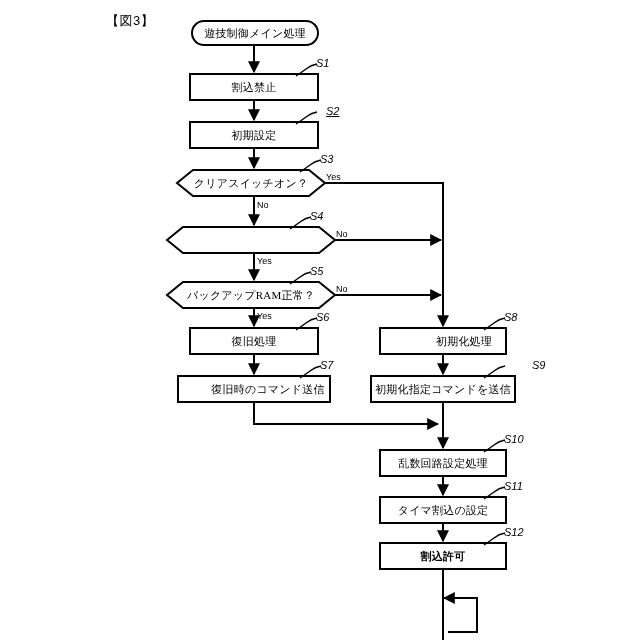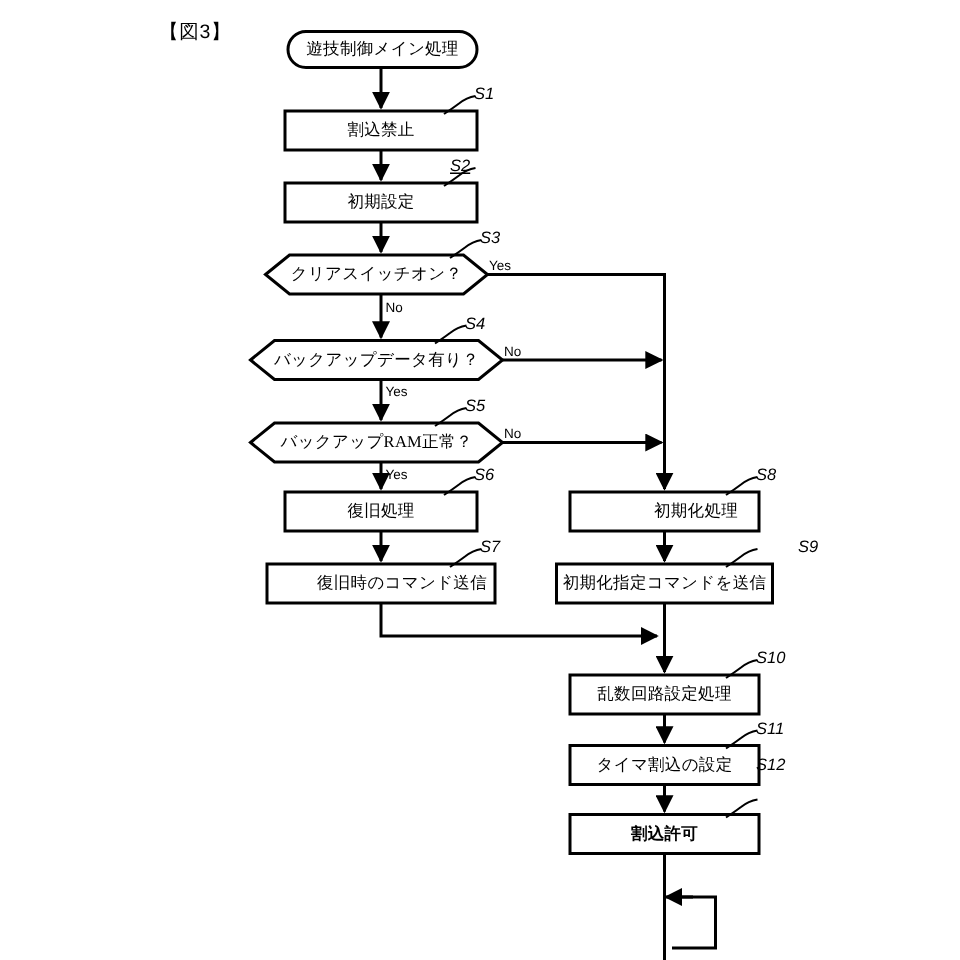--- a/index.html
+++ b/index.html
@@ -144,43 +144,42 @@
     <path d="M484,452 q6,-4 10,-7 q5,-4 11,-5" fill="none" stroke="#000000" stroke-width="1.4"></path>
     <path d="M484,499 q6,-4 10,-7 q5,-4 11,-5" fill="none" stroke="#000000" stroke-width="1.4"></path>
     <path d="M484,545 q6,-4 10,-7 q5,-4 11,-5" fill="none" stroke="#000000" stroke-width="1.4"></path>
   </svg>
 
   <div class="node-label" style="left:192px; top:21px; width:126px; height:24px;">遊技制御メイン処理</div>
 
   <div class="node-label" style="left:190px; top:74px; width:128px; height:26px;">割込禁止</div>
   <div class="node-label" style="left:190px; top:122px; width:128px; height:26px;">初期設定</div>
   <div class="node-label" style="left:177px; top:170px; width:148px; height:26px;">クリアスイッチオン？</div>
-  <div class="node-label" style="left:167px; top:227px; width:168px; height:26px;">バックアップデータ有り？</div>
   <div class="node-label" style="left:167px; top:282px; width:168px; height:26px;font-family:Liberation Serif, serif;">バックアップRAM正常？</div>
   <div class="node-label" style="left:190px; top:328px; width:128px; height:26px;">復旧処理</div>
   <div class="node-label" style="left:178px; top:376px; width:180px; height:26px;">復旧時のコマンド送信</div>
 
   <div class="node-label" style="left:380px; top:328px; width:126px; height:26px;margin-left:21px;">初期化処理</div>
   <div class="node-label" style="left:371px; top:376px; width:144px; height:26px;">初期化指定コマンドを送信</div>
   <div class="node-label" style="left:380px; top:450px; width:126px; height:26px;">乱数回路設定処理</div>
   <div class="node-label" style="left:380px; top:497px; width:126px; height:26px;">タイマ割込の設定</div>
   <div class="node-label" style="left:380px; top:543px; width:126px; height:26px;font-weight:bold;">割込許可</div>
 
   <div class="step-tag" style="left:316px; top:57px;text-align:right;">S1</div>
-  <div class="step-tag" style="left:300px; top:105px;text-decoration:underline;">S2</div>
+  <div class="step-tag" style="left:326px; top:105px;text-decoration:underline;">S2</div>
   <div class="step-tag" style="left:320px; top:153px;">S3</div>
   <div class="step-tag" style="left:310px; top:210px;">S4</div>
   <div class="step-tag" style="left:310px; top:265px;">S5</div>
   <div class="step-tag" style="left:316px; top:311px;">S6</div>
   <div class="step-tag" style="left:320px; top:359px;">S7</div>
   <div class="step-tag" style="left:504px; top:311px;">S8</div>
   <div class="step-tag" style="left:504px; top:359px;margin-left:28px;">S9</div>
   <div class="step-tag" style="left:504px; top:433px;">S10</div>
   <div class="step-tag" style="left:504px; top:480px;">S11</div>
-  <div class="step-tag" style="left:504px; top:504px;">S12</div>
+  <div class="step-tag" style="left:504px; top:526px;">S12</div>
 
   <div class="branch-label" style="left:326px; top:172px;">Yes</div>
   <div class="branch-label" style="left:257px; top:200px;">No</div>
   <div class="branch-label" style="left:336px; top:229px;">No</div>
   <div class="branch-label" style="left:257px; top:256px;">Yes</div>
   <div class="branch-label" style="left:336px; top:284px;">No</div>
   <div class="branch-label" style="left:257px; top:311px;">Yes</div>
 
 </div>
 

